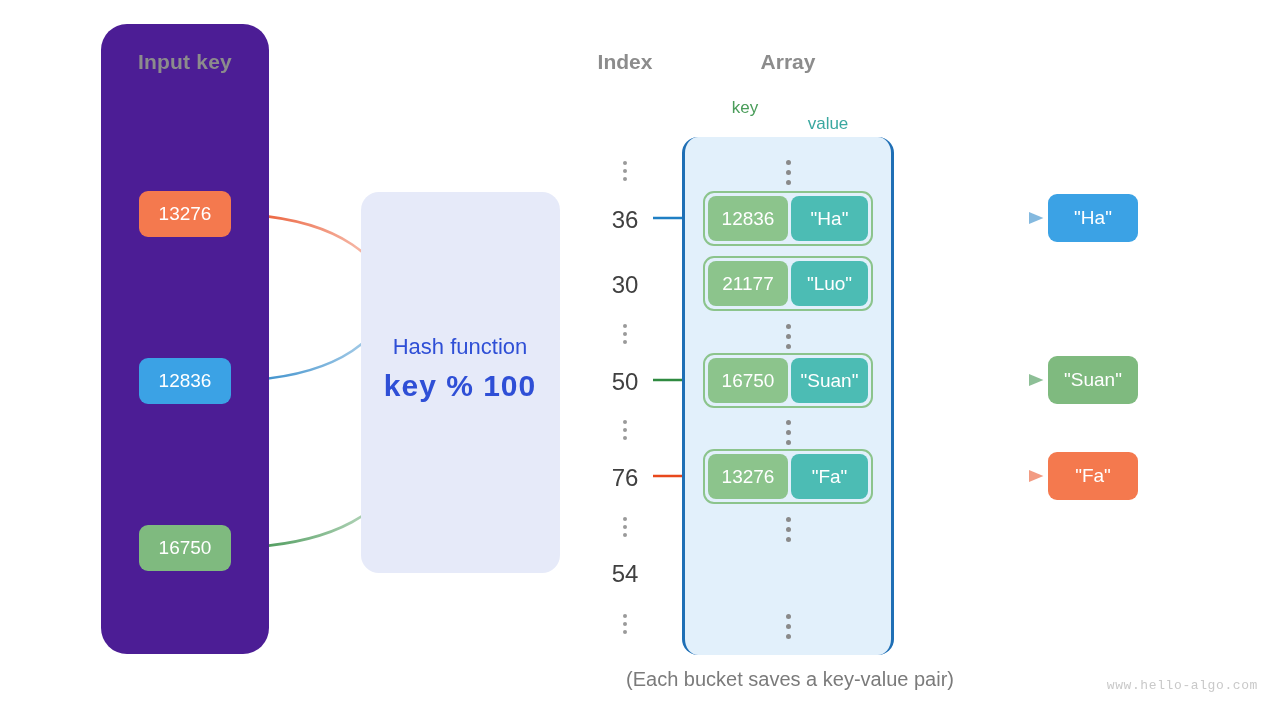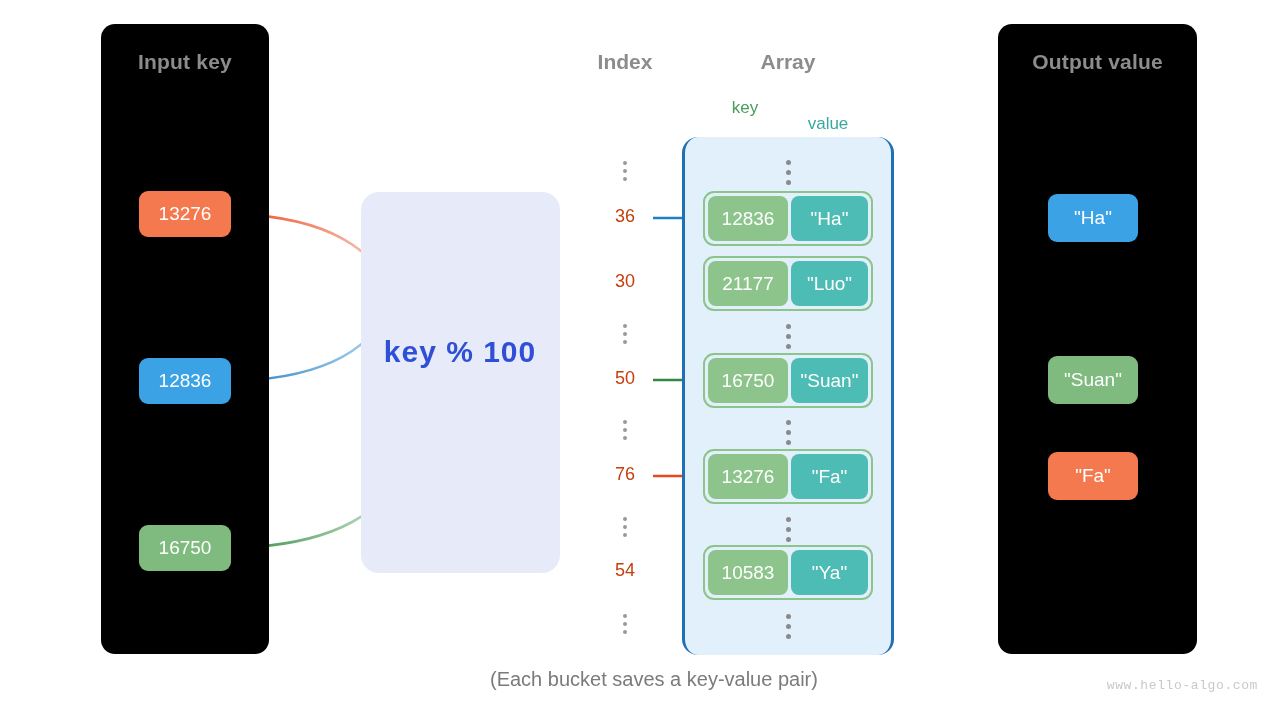--- a/index.html
+++ b/index.html
@@ -11,22 +11,22 @@
     position: relative;
     width: 1280px;
     height: 720px;
     background: #ffffff;
     font-family: "Liberation Sans", sans-serif;
     overflow: hidden;
   }
   
   .panel {
     position: absolute;
-    background: #000000;
-    border-radius: 14px;
+    background: #4c1d95;
+    border-radius: 26px;
   }
   #panel-input  { left: 101px; top: 24px; width: 168px; height: 630px; }
   #panel-output { left: 998px; top: 24px; width: 199px; height: 630px; }
 
   .panel-title {
     position: absolute;
     left: 0; right: 0;
     top: 26px;
     text-align: center;
     font-size: 21px;
@@ -109,22 +109,22 @@
     border-right: 3px solid #1f6fb5;
     border-radius: 16px;
     box-sizing: border-box;
   }
 
   
   .idx-num {
     position: absolute;
     width: 70px;
     text-align: center;
-    font-size: 18px;
-    color: #c2410c;
+    font-size: 24px;
+    color: #404040;
     left: 590px;
   }
   .idx-dots {
     position: absolute;
     left: 590px;
     width: 70px;
     text-align: center;
     color: #9a9a9a;
     line-height: 5px;
     font-size: 15px;
@@ -167,21 +167,21 @@
     text-align: center;
   }
   .arr-dots i { display:block; width:5px; height:5px; border-radius:50%; background:#8a8a8a; margin: 5px auto; }
 
   
   #caption {
     position: absolute;
     left: 490px;
     top: 668px;
     width: 600px;
-    text-align: left;
+    text-align: center;
     font-size: 20px;
     color: #7b7b7b;
     white-space: nowrap;
   }
   #watermark {
     position: absolute;
     right: 22px;
     top: 678px;
     font-family: "Liberation Mono", monospace;
     font-size: 13px;
@@ -276,20 +276,21 @@
   <div id="panel-input" class="panel">
     <div class="panel-title">Input key</div>
   </div>
 
   <div id="in-0" class="pill pill-orange">13276</div>
   <div id="in-1" class="pill pill-blue">12836</div>
   <div id="in-2" class="pill pill-green">16750</div>
 
   <div id="hashbox"></div>
   <div id="hash-label-wrap">
+    <div id="hash-name">Hash function</div>
     <div id="hash-expr">key % 100</div>
   </div>
 
   <div id="head-index" class="col-head">Index</div>
   <div id="head-array" class="col-head">Array</div>
   <div id="head-key" class="kv-head">key</div>
   <div id="head-value" class="kv-head">value</div>
 
   <div id="array-box"></div>
 
@@ -359,28 +360,21 @@
     <div class="cell v">"Luo"</div>
   </div>
   <div class="bucket" style="top:353px">
     <div class="cell k">16750</div>
     <div class="cell v">"Suan"</div>
   </div>
   <div class="bucket" style="top:449px">
     <div class="cell k">13276</div>
     <div class="cell v">"Fa"</div>
   </div>
-  <div class="bucket" style="top:545px">
-    <div class="cell k">10583</div>
-    <div class="cell v">"Ya"</div>
-  </div>
-
-  <div id="panel-output" class="panel">
-    <div class="panel-title">Output value</div>
-  </div>
+
 
   <div id="out-0" class="pill pill-blue">"Ha"</div>
   <div id="out-1" class="pill pill-green">"Suan"</div>
   <div id="out-2" class="pill pill-orange">"Fa"</div>
 
   <div id="caption">(Each bucket saves a key-value pair)</div>
   <div id="watermark">www.hello-algo.com</div>
 
 </div>
 

